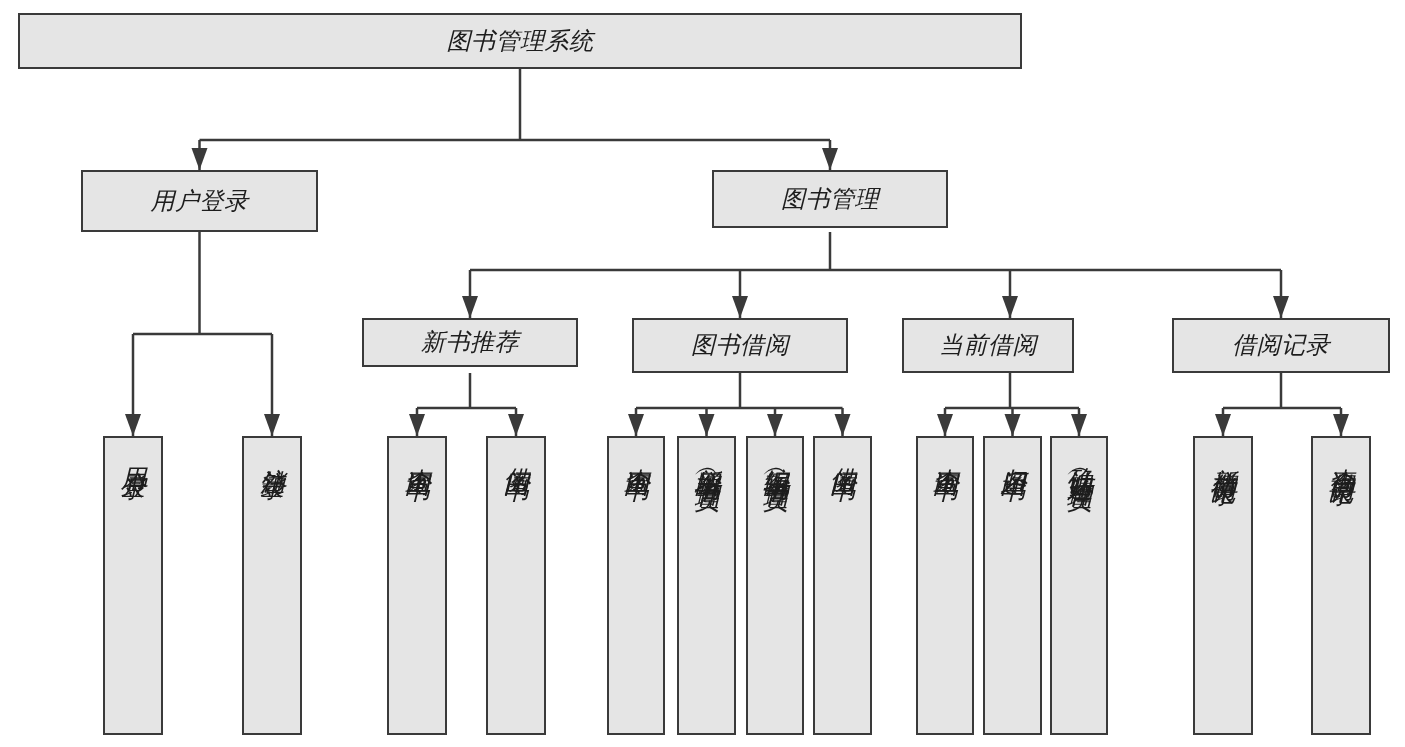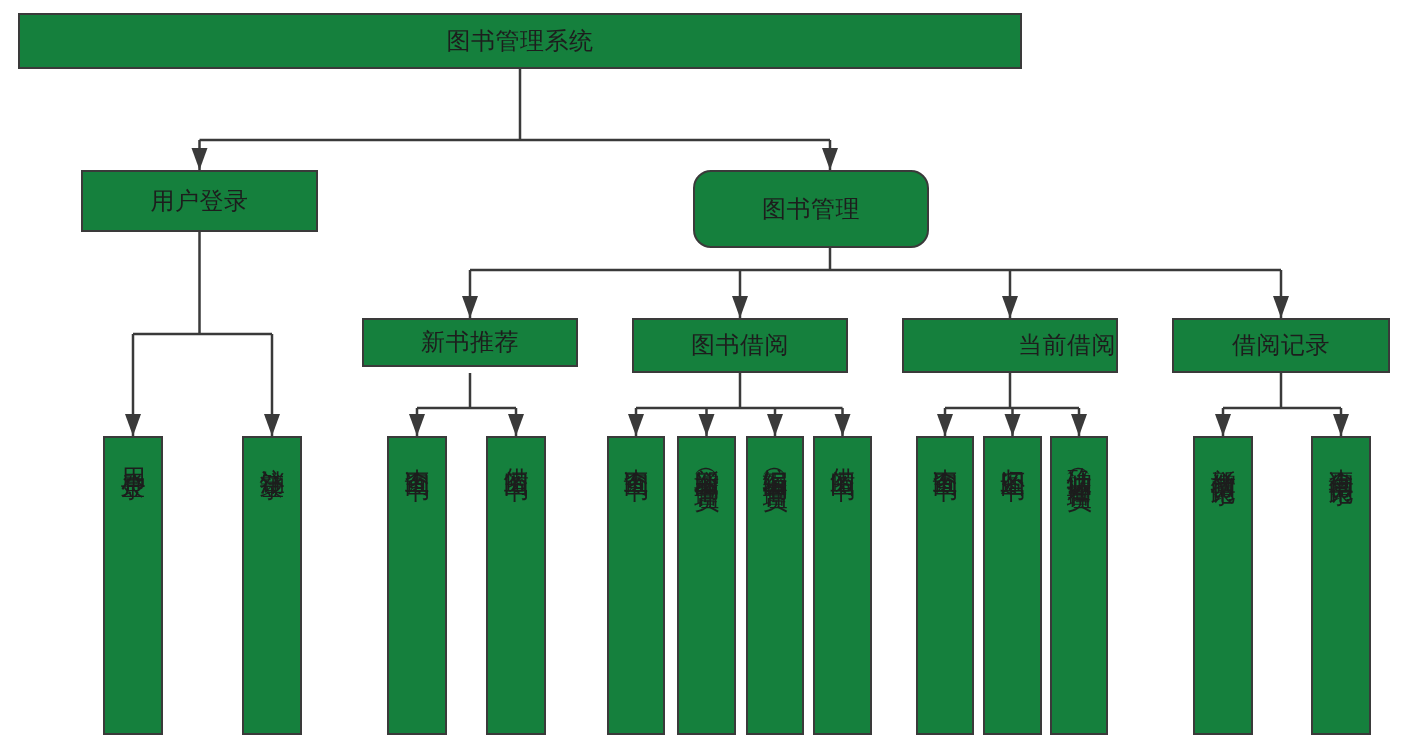--- a/index.html
+++ b/index.html
@@ -22,25 +22,26 @@
     left: 0;
     top: 0;
     width: 1405px;
     height: 747px;
     pointer-events: none;
   }
   .node {
     position: absolute;
     box-sizing: border-box;
     border: 2.5px solid #3a3a3a;
-    background: #15803d;
+    background: #e5e5e5;
     display: flex;
     align-items: center;
     justify-content: center;
     color: #1d1d1d;
+    font-style: italic;
   }
   .node .label {
     display: block;
     text-align: center;
     line-height: 1.28;
     letter-spacing: 0.5px;
   }
   
   .node.horiz .label {
     font-size: 24px;
@@ -125,30 +126,30 @@
       <line x1="1341" y1="408" x2="1341" y2="436" stroke="#3a3a3a" stroke-width="2.5"></line>
       <path d="M 1333 414 L 1349 414 L 1341 436 Z" fill="#3a3a3a"></path>
     </svg>
   <div id="nodes">
       <div class="node horiz" style="left: 18px; top: 13px; width: 1004px; height: 56px;">
         <span class="label">图书管理系统</span>
       </div>
       <div class="node horiz" style="left: 81px; top: 170px; width: 237px; height: 62px;">
         <span class="label">用户登录</span>
       </div>
-      <div class="node horiz" style="left: 693px; top: 170px; width: 236px; height: 78px; border-radius: 18px;">
+      <div class="node horiz" style="left: 712px; top: 170px; width: 236px; height: 58px;">
         <span class="label">图书管理</span>
       </div>
       <div class="node horiz" style="left: 362px; top: 318px; width: 216px; height: 49px;">
         <span class="label">新书推荐</span>
       </div>
       <div class="node horiz" style="left: 632px; top: 318px; width: 216px; height: 55px;">
         <span class="label">图书借阅</span>
       </div>
-      <div class="node horiz" style="left: 902px; top: 318px; width: 216px; height: 55px; justify-content: flex-end;">
+      <div class="node horiz" style="left: 902px; top: 318px; width: 172px; height: 55px;">
         <span class="label">当前借阅</span>
       </div>
       <div class="node horiz" style="left: 1172px; top: 318px; width: 218px; height: 55px;">
         <span class="label">借阅记录</span>
       </div>
       <div class="node vert" style="left: 103px; top: 436px; width: 60px; height: 299px;">
         <span class="label">用户登录</span>
       </div>
       <div class="node vert" style="left: 242px; top: 436px; width: 60px; height: 299px;">
         <span class="label">注销登录</span>

